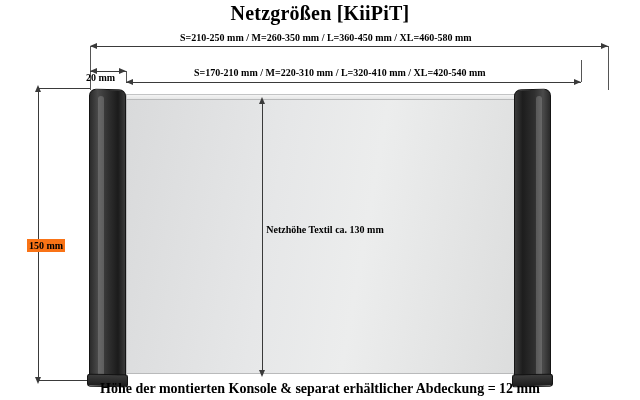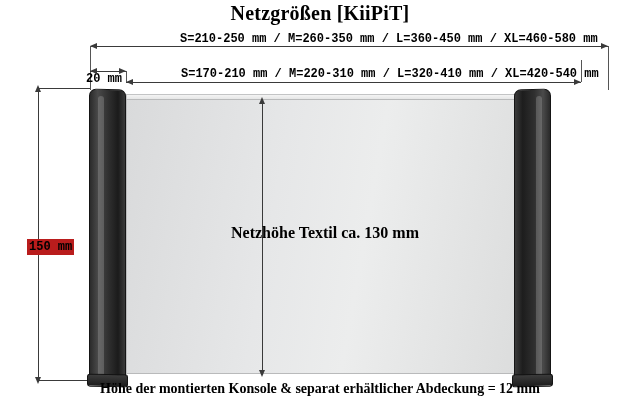--- a/index.html
+++ b/index.html
@@ -29,22 +29,22 @@
     text-align: center;
     font-size: 20px;
     font-weight: bold;
     letter-spacing: 0.2px;
     font-family: "Liberation Serif", serif;
   }
 
   
   .dim-text {
     position: absolute;
-    font-size: 12px;
-    font-family: Liberation Mono, monospace;
+    font-size: 10px;
+    font-family: Liberation Serif, serif;
     white-space: nowrap;
   }
   .dim-text.bold {
     font-weight: bold;
   }
 
   
   .hline {
     position: absolute;
     height: 0;
@@ -106,21 +106,21 @@
     background: linear-gradient(180deg, #f4f4f4 0%, #e2e3e3 100%);
     border: 1px solid #c3c4c5;
     box-sizing: border-box;
   }
   .net-label {
     position: absolute;
     left: 160px;
     top: 224px;
     width: 330px;
     text-align: center;
-    font-size: 16px;
+    font-size: 10px;
     font-weight: bold;
     font-family: "Liberation Serif", serif;
   }
 
   
   .cap {
     position: absolute;
     width: 37px;
     height: 294px;
     border-radius: 7px 7px 5px 5px;
@@ -188,31 +188,31 @@
   <div class="arrow right" style="left:601px; top:43px;"></div>
 
   <div class="vline thin" style="left:90px; top:46px; height:44px;"></div>
   <div class="vline thin" style="left:608px; top:46px; height:44px;"></div>
 
   <div class="dim-text bold" style="left:86px; top:72px;">20 mm</div>
   <div class="hline" style="left:90px; top:71px; width:36px;"></div>
   <div class="arrow left" style="left:90px; top:68px;"></div>
   <div class="arrow right" style="left:119px; top:68px;"></div>
 
-  <div class="dim-text bold" style="left:181px; top:67px;">S=170-210 mm / M=220-310 mm / L=320-410 mm / XL=420-540 mm</div>
+  <div class="dim-text bold" style="left:194px; top:67px;">S=170-210 mm / M=220-310 mm / L=320-410 mm / XL=420-540 mm</div>
   <div class="hline" style="left:126px; top:82px; width:455px;"></div>
   <div class="arrow left" style="left:126px; top:79px;"></div>
   <div class="arrow right" style="left:574px; top:79px;"></div>
   <div class="vline thin" style="left:126px; top:71px; height:11px;"></div>
   <div class="vline thin" style="left:581px; top:60px; height:22px;"></div>
 
   <div class="vline" style="left:38px; top:88px; height:292px;"></div>
   <div class="arrow up" style="left:35px; top:85px;"></div>
   <div class="arrow down" style="left:35px; top:377px;"></div>
-  <div class="dim-text bold" style="left:27px; top:239px; background:#b91c1c; padding:1px 2px;">150 mm</div>
+  <div class="dim-text bold" style="left:27px; top:239px; background:#f97316; padding:1px 2px;">150 mm</div>
   <div class="hline" style="left:38px; top:88px; width:52px;"></div>
   <div class="hline" style="left:38px; top:380px; width:52px;"></div>
 
   <div class="net-panel-top"></div>
   <div class="net-panel"></div>
 
   <div class="cap cap-left">
     <div class="cap-sheen"></div>
   </div>
   <div class="cap cap-right">

